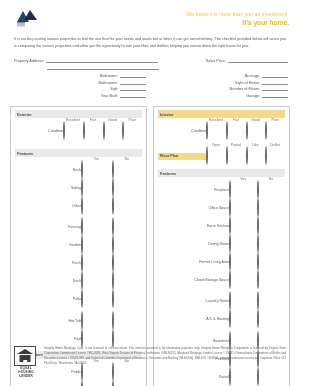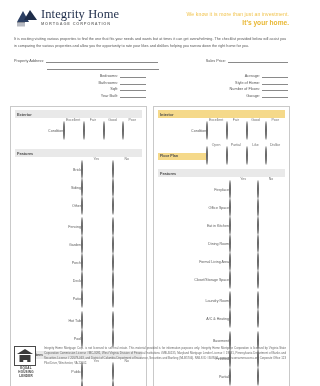--- a/index.html
+++ b/index.html
@@ -89,24 +89,20 @@
 <div class="page">
 
   <div class="header">
     <div class="brand">
       <svg class="brand-mark" viewBox="0 0 44 38">
         <polygon points="2,28 14,6 26,28" fill="#2d4064"></polygon>
         <polygon points="16,24 28,4 42,24" fill="#1f2d4a"></polygon>
         <rect x="2" y="28" width="16" height="9" fill="#b9bcc4"></rect>
         <rect x="2" y="28" width="16" height="2" fill="#8d919a"></rect>
       </svg>
-      <div class="brand-text">
-        <div class="brand-name">Integrity Home</div>
-        <div class="brand-sub">MORTGAGE CORPORATION</div>
-      </div>
     </div>
     <div class="tagline">
       <div class="tag1">We know it is more than just an investment.</div>
       <div class="tag2">It's your home.</div>
     </div>
   </div>
 
   <div class="intro">It is exciting visiting various properties to find the one that fits your needs and wants but at times it can get overwhelming.  The checklist provided below will assist you in comparing the various properties and allow you the opportunity to rate your likes and dislikes helping you narrow down the right home for you.</div>
 
   <div class="fields">

